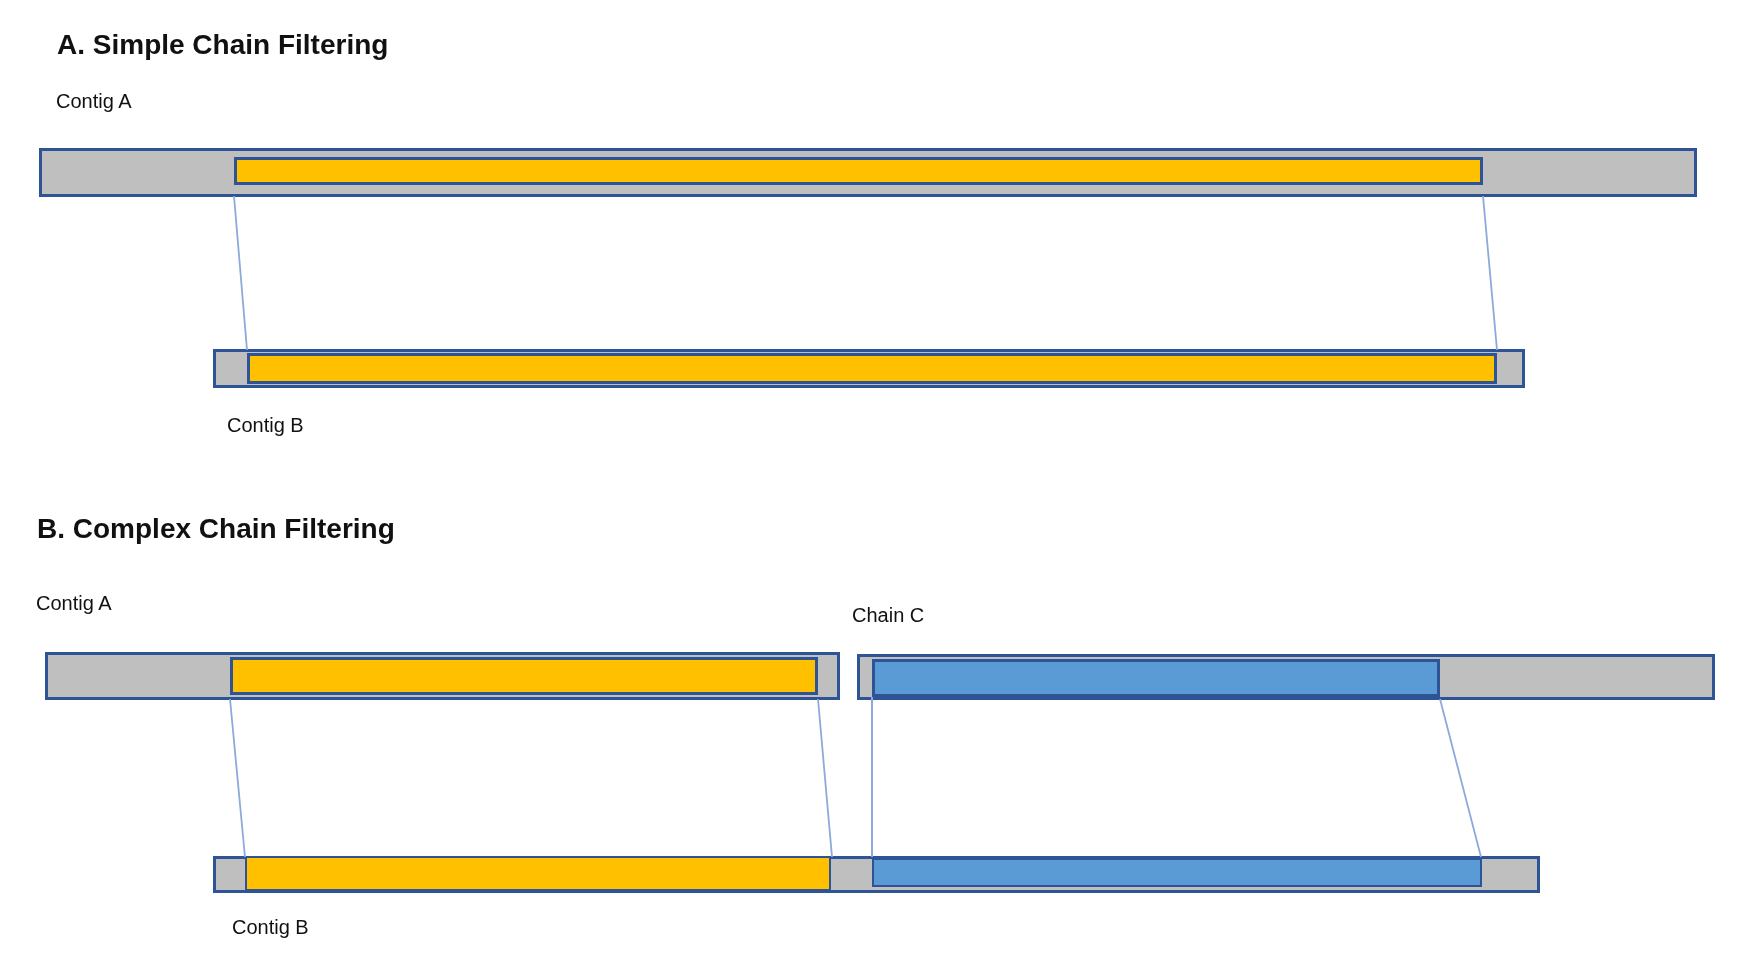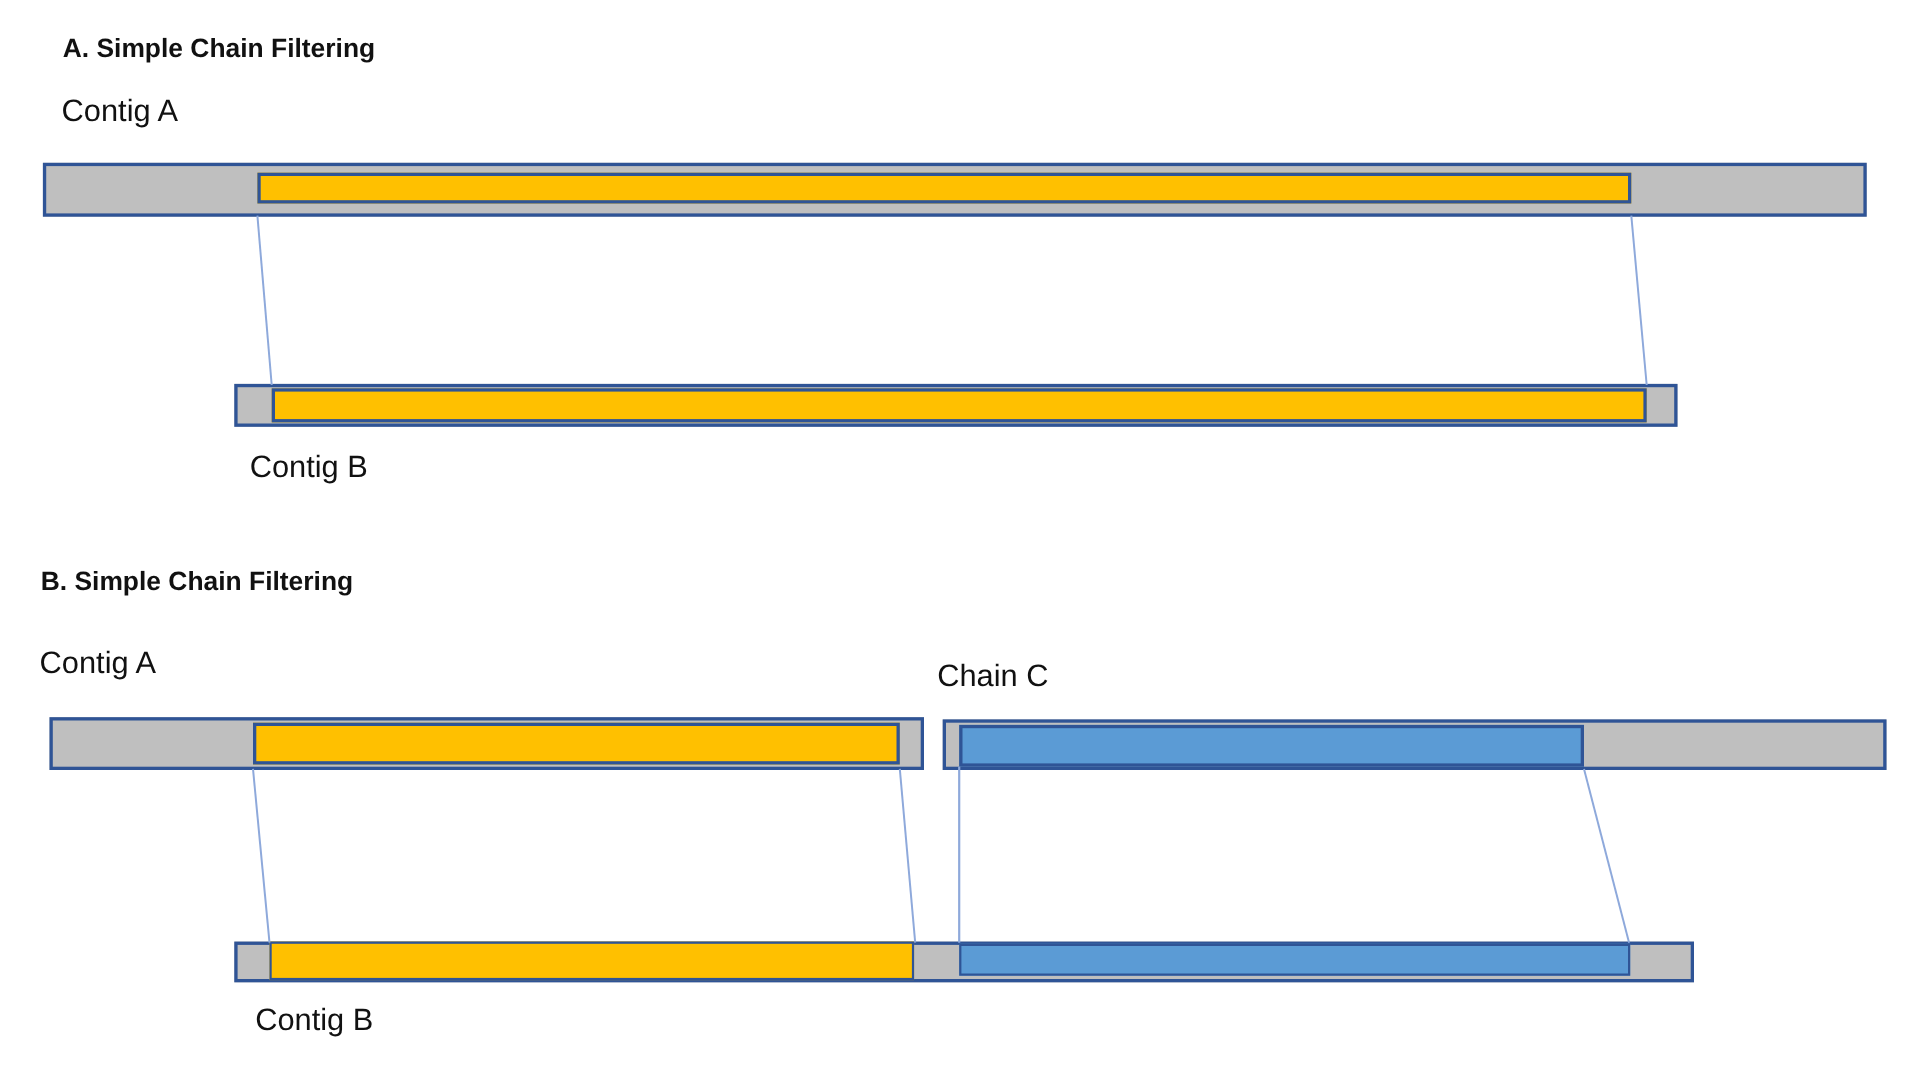--- a/index.html
+++ b/index.html
@@ -15,28 +15,28 @@
   .canvas{
     position:relative;
     width:1738px;height:978px;
     background:var(--background);
     font-family:"Liberation Sans", sans-serif;
     color:var(--text);
     overflow:hidden;
   }
   .title{
     position:absolute;
-    font-size:24px;
+    font-size:28px;
     font-weight:bold;
     white-space:nowrap;
     line-height:34px;
   }
   .label{
     position:absolute;
-    font-size:28px;
+    font-size:20px;
     font-weight:normal;
     white-space:nowrap;
     line-height:34px;
   }
   .bar{
     position:absolute;
     background:var(--bar-fill);
     border:3px solid var(--bar-border);
     box-sizing:border-box;
   }
@@ -70,21 +70,21 @@
   <div class="label" style="left:56px;top:84px">Contig A</div>
 
   <div class="bar" style="left:39px;top:148px;width:1658px;height:49px"></div>
   <div class="match yellow" style="left:234px;top:157px;width:1249px;height:28px"></div>
 
   <div class="bar" style="left:213px;top:349px;width:1312px;height:39px"></div>
   <div class="match yellow" style="left:247px;top:353px;width:1250px;height:31px"></div>
 
   <div class="label" style="left:227px;top:408px">Contig B</div>
 
-  <div class="title" style="left:37px;top:512px">B. Simple Chain Filtering</div>
+  <div class="title" style="left:37px;top:512px">B. Complex Chain Filtering</div>
 
   <div class="label" style="left:36px;top:586px">Contig A</div>
 
   <div class="label" style="left:852px;top:598px">Chain C</div>
 
   <div class="bar" style="left:45px;top:652px;width:795px;height:48px"></div>
   <div class="match yellow" style="left:230px;top:657px;width:588px;height:38px"></div>
 
   <div class="bar" style="left:857px;top:654px;width:858px;height:46px"></div>
   <div class="match blue" style="left:872px;top:659px;width:568px;height:38px"></div>

